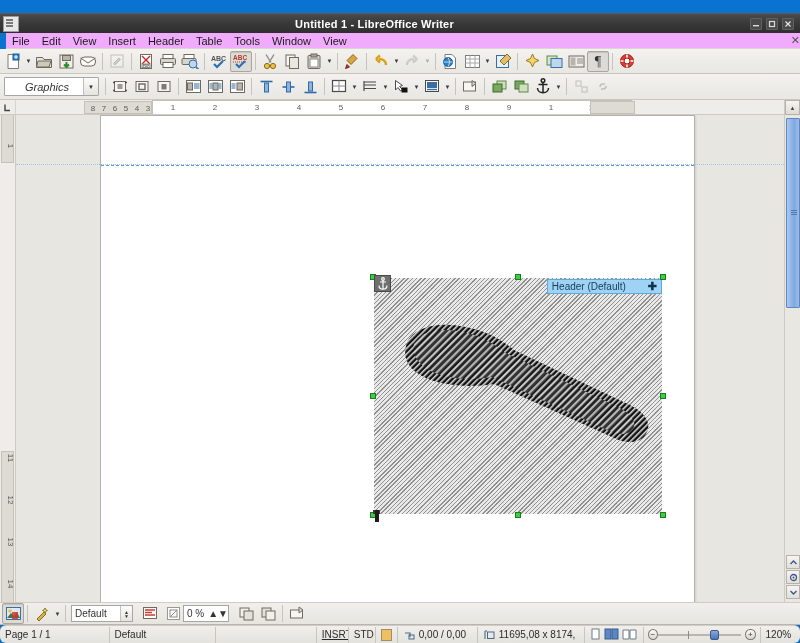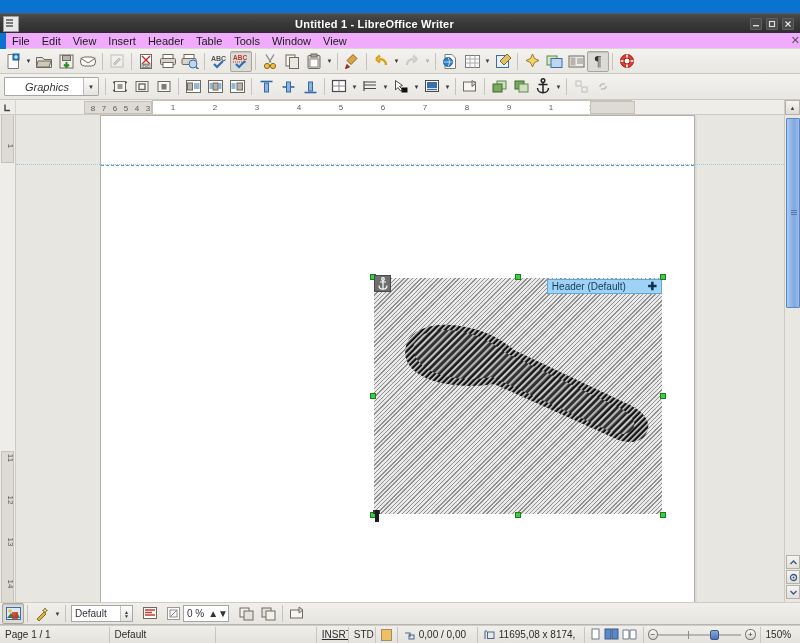--- a/index.html
+++ b/index.html
@@ -250,21 +250,21 @@
     border: 1px solid #a6a6a6; display: flex; align-items: center;
     font-size: 10px; color: #333;
   }
   .dt-spin .v { flex: 1; padding-left: 3px; }
 
   
   .statusbar {
     position: absolute; left: 0; top: 625px; width: 800px; height: 18px;
     background: linear-gradient(to bottom,#f1efeb,#e4e2dd);
     border-top: 1px solid #cfccc6;
-    display: flex; align-items: center; font-size: 10px; color: #2b2b2b;
+    display: flex; align-items: center; font-size: 10px; color: #2b2b2b; border-radius: 6px;
   }
   .sb-cell {
     height: 16px; display: flex; align-items: center;
     padding: 0 5px; border-right: 1px solid #c9c6c0;
     white-space: nowrap; overflow: hidden;
   }
   .sb-cell.noborder { border-right: none; }
   .zoom-slider {
     display: flex; align-items: center; gap: 0; padding: 0 4px;
   }
@@ -963,16 +963,16 @@
       </span>
     </div>
     <div class="sb-cell zoom-slider" style="width:137px;">
       <span class="zs-minus">−</span>
       <span class="zs-line">
         <span class="zs-mid"></span>
         <span class="zs-knob"></span>
       </span>
       <span class="zs-plus" style="margin-left:4px;">+</span>
     </div>
-    <div class="sb-cell noborder" style="width:45px;">150%</div>
+    <div class="sb-cell noborder" style="width:45px;">120%</div>
   </div>
 
 </div>
 
 </body></html>

